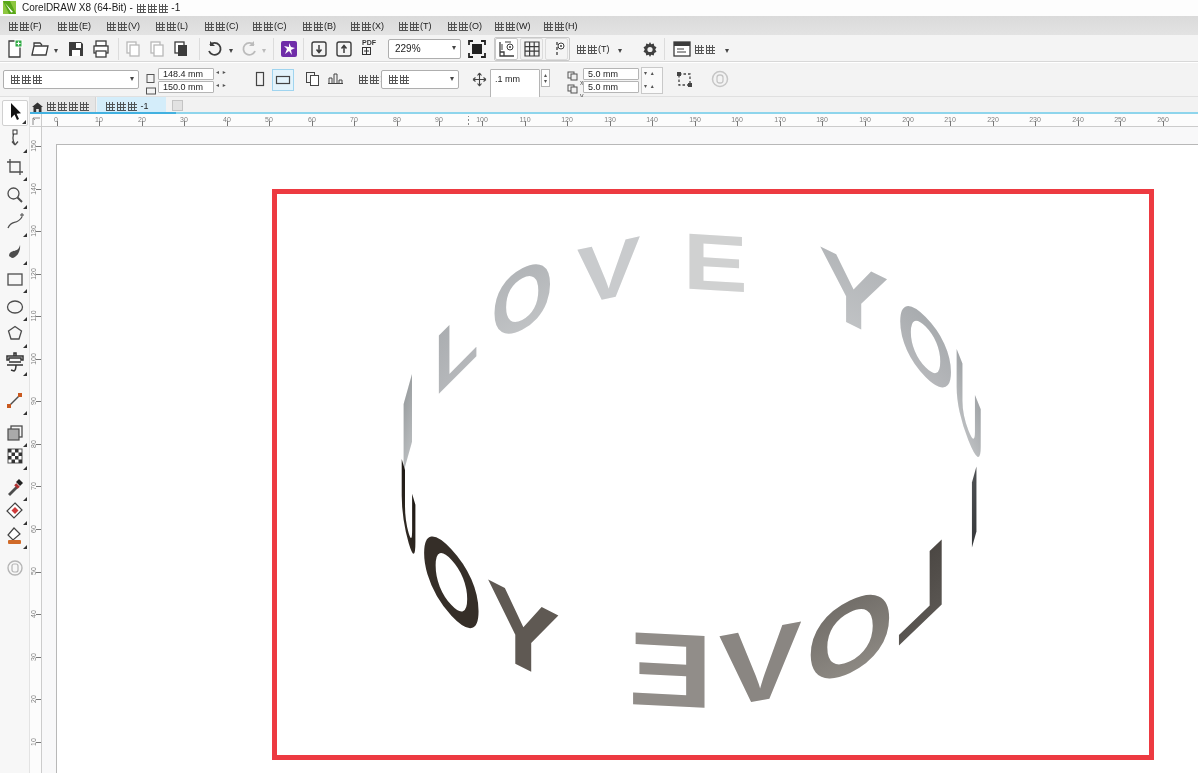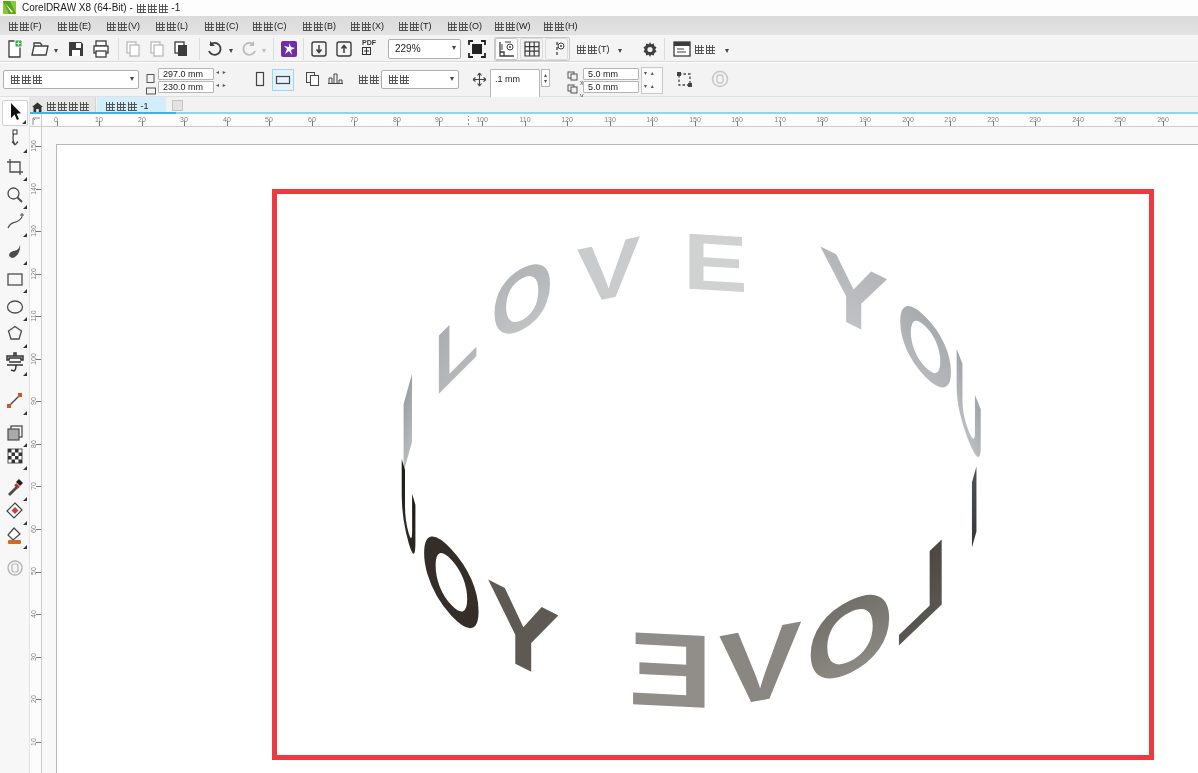--- a/index.html
+++ b/index.html
@@ -185,22 +185,22 @@
     <div class="combo" style="left:3px;top:7px;width:136px;height:19px">
       <span class="ct" style="top:2px"><span class="cj" style="width:9px;height:9px"></span><span class="cj" style="width:9px;height:9px"></span><span class="cj" style="width:9px;height:9px"></span></span>
       <span class="da2">▾</span>
     </div>
     <div class="pic" style="left:146px;top:6px"><svg width="11" height="9" viewBox="0 0 11 9">
         <rect x="1" y="0.5" width="7" height="8" fill="none" stroke="#555"></rect>
       </svg></div>
     <div class="pic" style="left:146px;top:19px"><svg width="11" height="9" viewBox="0 0 11 9">
         <rect x="0.5" y="1" width="9" height="6" fill="none" stroke="#555"></rect>
       </svg></div>
-    <div class="fld" style="left:158px;top:5px;width:56px">297.0 mm</div>
-    <div class="fld" style="left:158px;top:18px;width:56px">230.0 mm</div>
+    <div class="fld" style="left:158px;top:5px;width:56px">148.4 mm</div>
+    <div class="fld" style="left:158px;top:18px;width:56px">150.0 mm</div>
     <div class="spn" style="left:216px;top:5px">◂&nbsp;▸</div>
     <div class="spn" style="left:216px;top:18px">◂&nbsp;▸</div>
     <div class="pbtn" style="left:249px"><svg width="16" height="18" viewBox="0 0 16 18">
         <rect x="4.5" y="2.5" width="7" height="13" fill="none" stroke="#444" stroke-width="1.2"></rect>
       </svg></div>
     <div class="pbtn sel2" style="left:272px"><svg width="18" height="18" viewBox="0 0 18 18">
         <rect x="2.5" y="5.5" width="13" height="7" fill="none" stroke="#444" stroke-width="1.2"></rect>
       </svg></div>
     <div class="pbtn" style="left:302px"><svg width="18" height="18" viewBox="0 0 18 18">
         <rect x="2.5" y="2.5" width="8" height="10" fill="none" stroke="#444"></rect>

